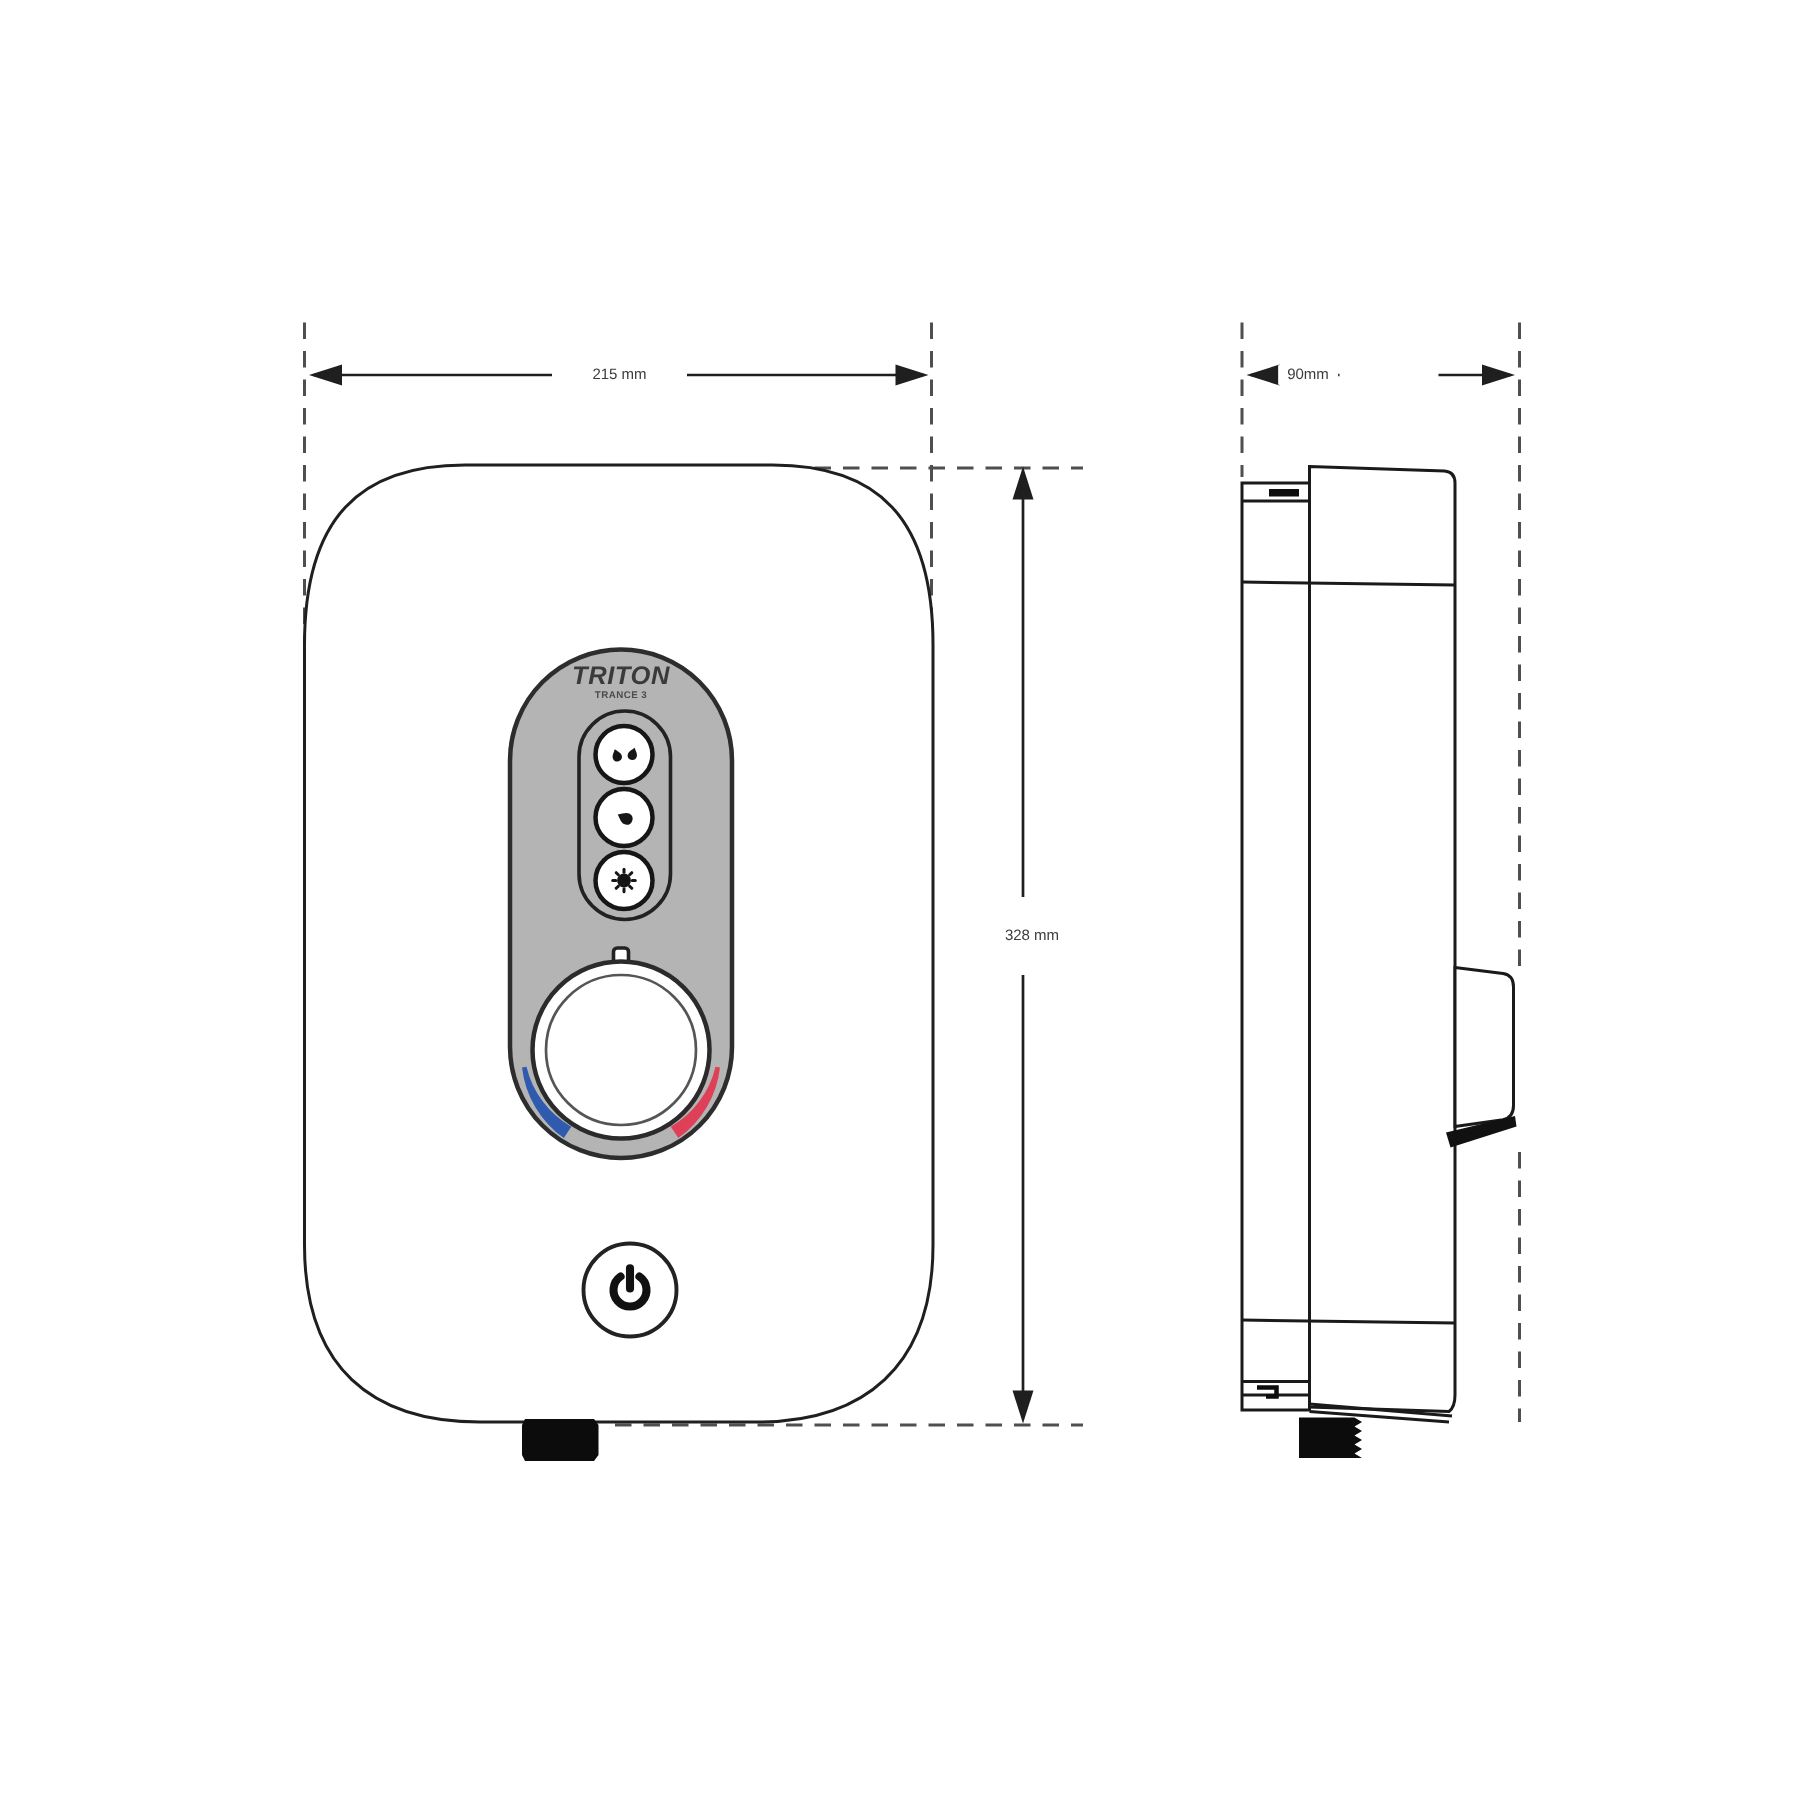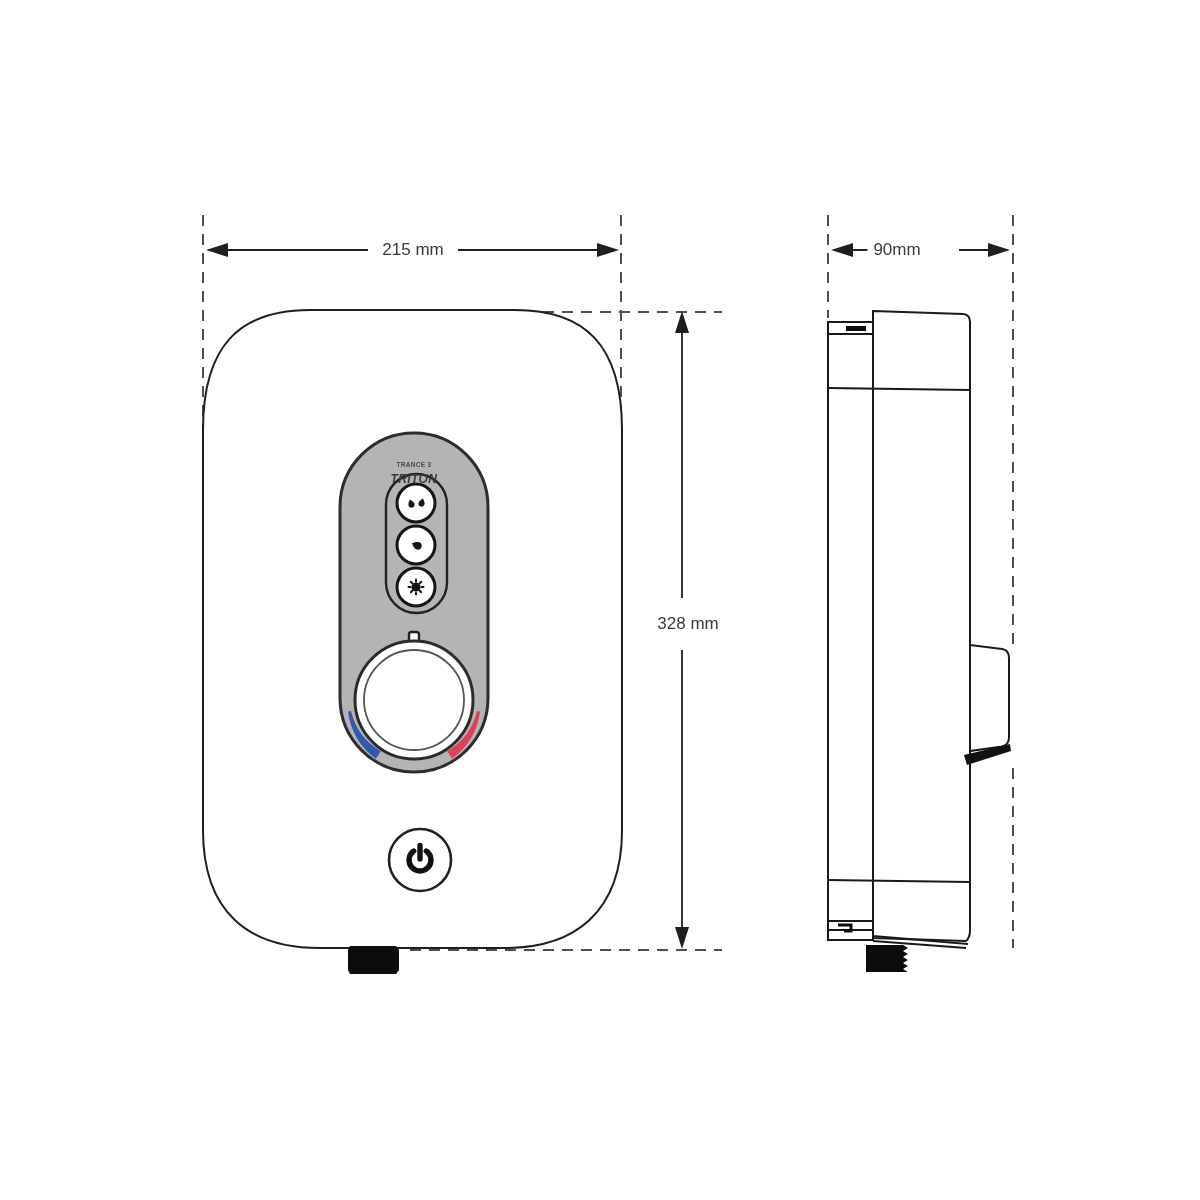--- a/index.html
+++ b/index.html
@@ -4,26 +4,26 @@
 <style>
   html,body{margin:0;padding:0;background:#fff;}
   .canvas{
     position:relative;width:1200px;height:1200px;background:#fff;overflow:hidden;
     font-family:"Liberation Sans", sans-serif;
   }
   .canvas svg{position:absolute;left:0;top:0;}
   .dim-label{
     position:absolute;transform:translate(-50%,-50%);
     background:#fff;padding:1px 6px;
-    font-size:17px;color:var(--text,#3b3b3b);white-space:nowrap;
+    font-size:10px;color:var(--text,#3b3b3b);white-space:nowrap;
   }
   .brand-label{
     position:absolute;transform:translate(-50%,-50%);
-    font-size:12px;font-weight:bold;font-style:italic;
-    letter-spacing:.4px;color:#3a3a3a;white-space:nowrap;margin-top:28px;
+    font-size:17px;font-weight:bold;font-style:italic;
+    letter-spacing:.4px;color:#3a3a3a;white-space:nowrap;
   }
   .model-label{
     position:absolute;transform:translate(-50%,-50%);
     font-size:6.5px;font-weight:bold;letter-spacing:.3px;
     color:#4c4c4c;white-space:nowrap;
   }
   .dash-line{stroke:var(--dash,#4f4f4f);stroke-width:2;stroke-dasharray:11 8;fill:none;}
   .dim-line{stroke:var(--line,#1f1f1f);stroke-width:1.8;fill:none;}
   .dim-arrow{fill:var(--line,#1f1f1f);}
   .outline{stroke:var(--line,#1f1f1f);fill:#fff;}
@@ -151,20 +151,20 @@
         <path d="M970,645 L1002,649 Q1009,650 1009,658 L1009,737 Q1009,745 1002,746.5 L970,751 Z" fill="#fff" stroke="#1a1a1a" stroke-width="2"></path>
         <path d="M964,755 L1010,744 L1011,751 L967,765 Z" fill="#111"></path>
       </g>
 
       <path d="M866,945 h37 l5,3 l-5,3 l5,3 l-5,3 l5,3 l-5,3 l5,3 l-5,3 l5,3 h-42 Z" fill="#0c0c0c"></path>
     </g>
   </svg>
 
   <div class="dim-label" style="left:413px;top:250px;">215 mm</div>
 
-  <div class="dim-label" style="left:897px;top:250px;">90mm</div>
+  <div class="dim-label" style="left:872px;top:250px;">90mm</div>
 
   <div class="dim-label" style="left:688px;top:624px;">328 mm</div>
 
   <div class="brand-label" style="left:414px;top:451px;">TRITON</div>
 
   <div class="model-label" style="left:414px;top:464px;">TRANCE 3</div>
 </div>
 
 </body></html>

